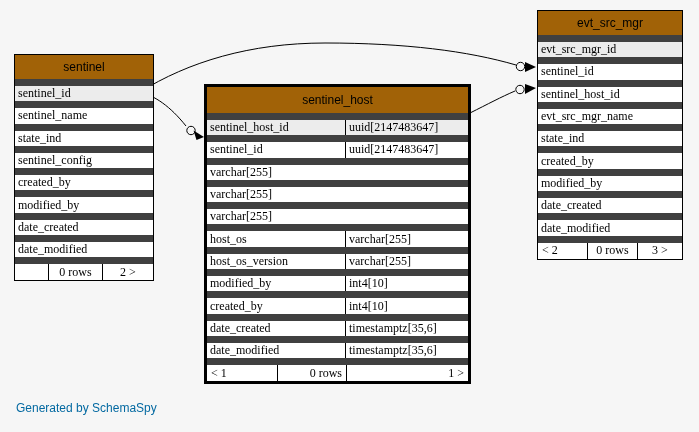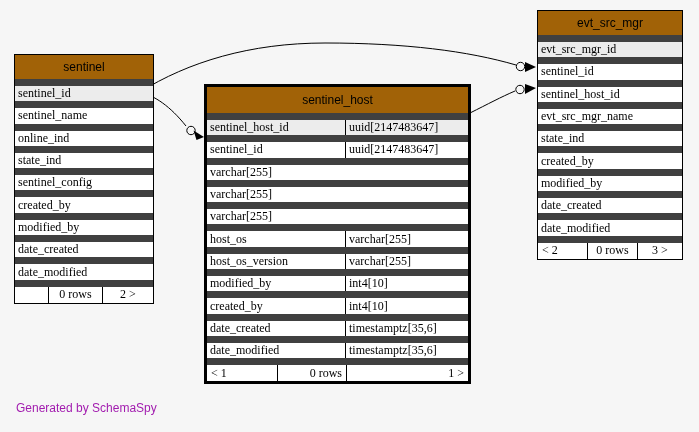--- a/index.html
+++ b/index.html
@@ -82,21 +82,21 @@
   .t-evt .footer { height: 23px; }
   .t-evt .f-prev { width: 49px; }
   .t-evt .f-rows { width: 50px; justify-content: center; }
   .t-evt .f-next { flex: 1; justify-content: center; }
 
   .credit {
     position: absolute;
     left: 16px;
     top: 401px;
     font-size: 12px;
-    color: #a21caf;
+    color: #0369a1;
     white-space: nowrap;
   }
 </style>
 </head>
 <body>
 
 <div class="canvas">
 
   <svg class="edges" viewBox="0 0 699 432">
 
@@ -110,21 +110,20 @@
 
     <path d="M470,113 C488,104 501,97 515,91" stroke="#000" fill="none" stroke-width="1"></path>
     <circle cx="520" cy="89.5" r="4.2" fill="#f6f6f6" stroke="#000" stroke-width="1"></circle>
     <polygon points="536,88 525,84 525,94" fill="#000"></polygon>
   </svg>
 
   <div class="tbl t-sentinel">
     <div class="title">sentinel</div>
     <div class="row key cell">sentinel_id</div>
     <div class="row cell">sentinel_name</div>
-    <div class="row cell">online_ind</div>
     <div class="row cell">state_ind</div>
     <div class="row cell">sentinel_config</div>
     <div class="row cell">created_by</div>
     <div class="row cell">modified_by</div>
     <div class="row cell">date_created</div>
     <div class="row cell">date_modified</div>
     <div class="footer">
       <div class="fcell f-prev"></div>
       <div class="fcell f-rows">0 rows</div>
       <div class="fcell f-next">2 &gt;</div>

